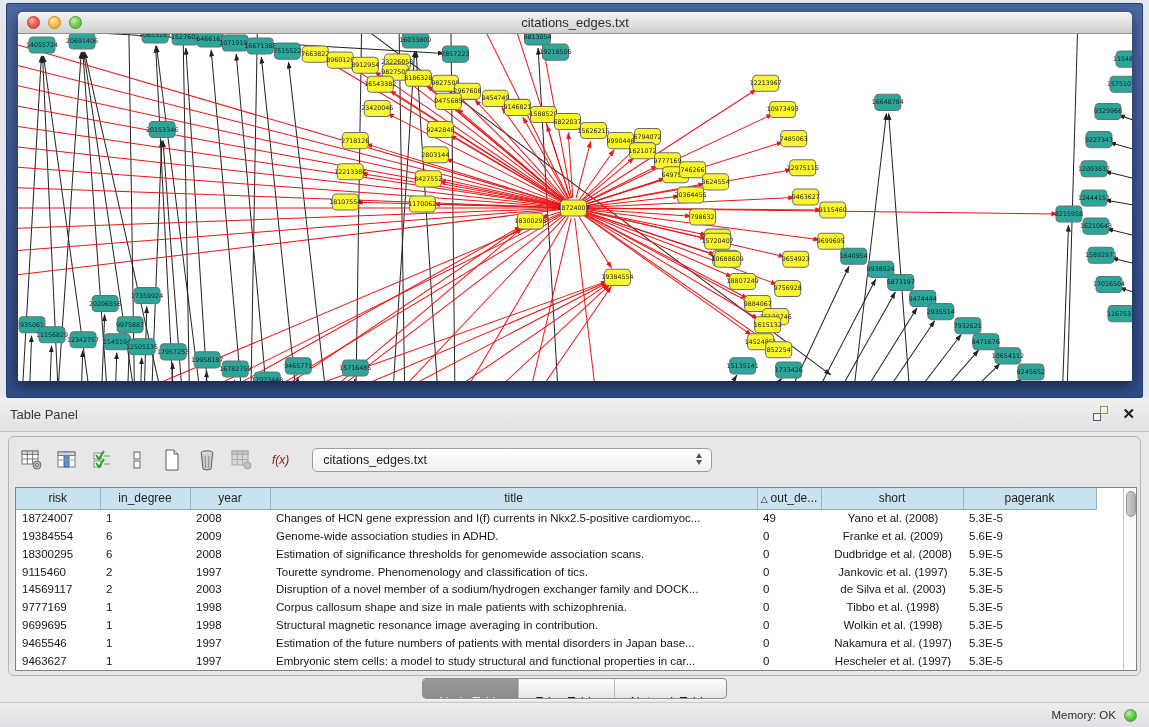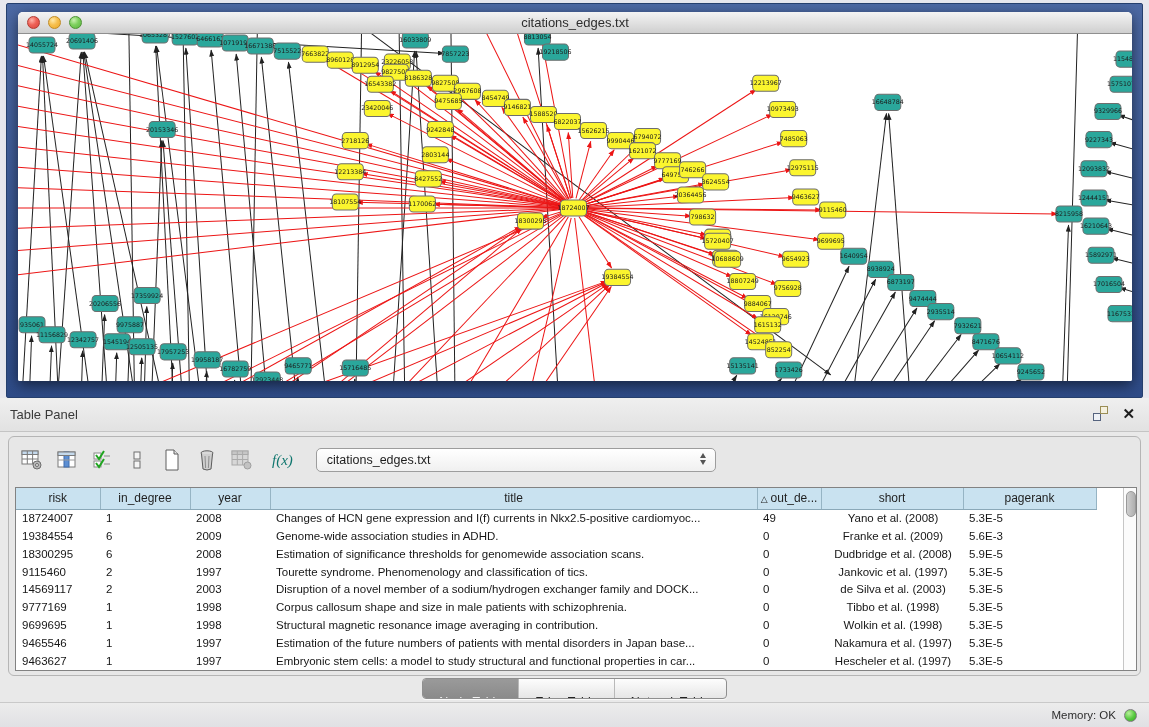--- a/index.html
+++ b/index.html
@@ -37,21 +37,21 @@
   .float-icon { position:relative; width:15px; height:15px; }
   .float-icon .sq1 { position:absolute; left:0; bottom:0; width:8px; height:8px; border:1.4px solid #55637e; background:#eef1f6; }
   .float-icon .sq2 { position:absolute; right:0; top:0; width:8px; height:8px; border:1.4px solid #9a8d55; background:#f4f0de; }
   .close-x { font-size:15px; font-weight:bold; color:#1c1c1c; line-height:15px; cursor:default; }
 
   .tp-body { position:absolute; left:0; top:432px; width:1149px; height:270px; background:#e9e9e9; }
   .tools-panel { position:absolute; left:8px; top:4px; width:1133px; height:240px;
     background:#e7e7e7; border:1px solid #b5b5b5; border-radius:6px; }
   .toolbar { position:absolute; left:10px; top:8px; height:30px; display:flex; align-items:center; gap:9px; }
   .tool-btn { width:26px; height:26px; display:flex; align-items:center; justify-content:center; }
-  .fx { font-family:Liberation Serif, serif; font-style:italic; font-size:15px; color:#0f766e; margin:0 4px 0 8px; }
+  .fx { font-family:Liberation Sans, sans-serif; font-style:italic; font-size:12px; color:#7f1d1d; margin:0 4px 0 8px; }
   .combo { position:relative; width:400px; height:24px; margin-left:10px; background:linear-gradient(180deg,#ffffff,#f0f0f0);
     border:1px solid #9d9d9d; border-radius:5px; display:flex; align-items:center; }
   .combo-text { margin-left:10px; font-size:12.5px; color:#1c1c1c; }
   .combo-arrows { position:absolute; right:9px; top:4px; display:flex; flex-direction:column; gap:2px; }
   .combo-arrows i { width:0; height:0; border-left:3.5px solid transparent; border-right:3.5px solid transparent; }
   .combo-arrows .up { border-bottom:5px solid #555; }
   .combo-arrows .dn { border-top:5px solid #555; }
 
   .table-wrap { position:absolute; left:6px; top:50px; width:1122px; height:184px;
     border:1px solid #828282; background:#fff; display:flex; }
@@ -809,21 +809,21 @@
                 <td class="col-pagerank">5.3E-5</td>
                 <td></td>
               </tr>
               <tr>
                 <td class="col-name">19384554</td>
                 <td class="col-indeg">6</td>
                 <td class="col-year">2009</td>
                 <td class="col-title">Genome-wide association studies in ADHD.</td>
                 <td class="col-outdeg">0</td>
                 <td class="col-short">Franke et al. (2009)</td>
-                <td class="col-pagerank">5.6E-3</td>
+                <td class="col-pagerank">5.6E-9</td>
                 <td></td>
               </tr>
               <tr>
                 <td class="col-name">18300295</td>
                 <td class="col-indeg">6</td>
                 <td class="col-year">2008</td>
                 <td class="col-title">Estimation of significance thresholds for genomewide association scans.</td>
                 <td class="col-outdeg">0</td>
                 <td class="col-short">Dudbridge et al. (2008)</td>
                 <td class="col-pagerank">5.9E-5</td>

